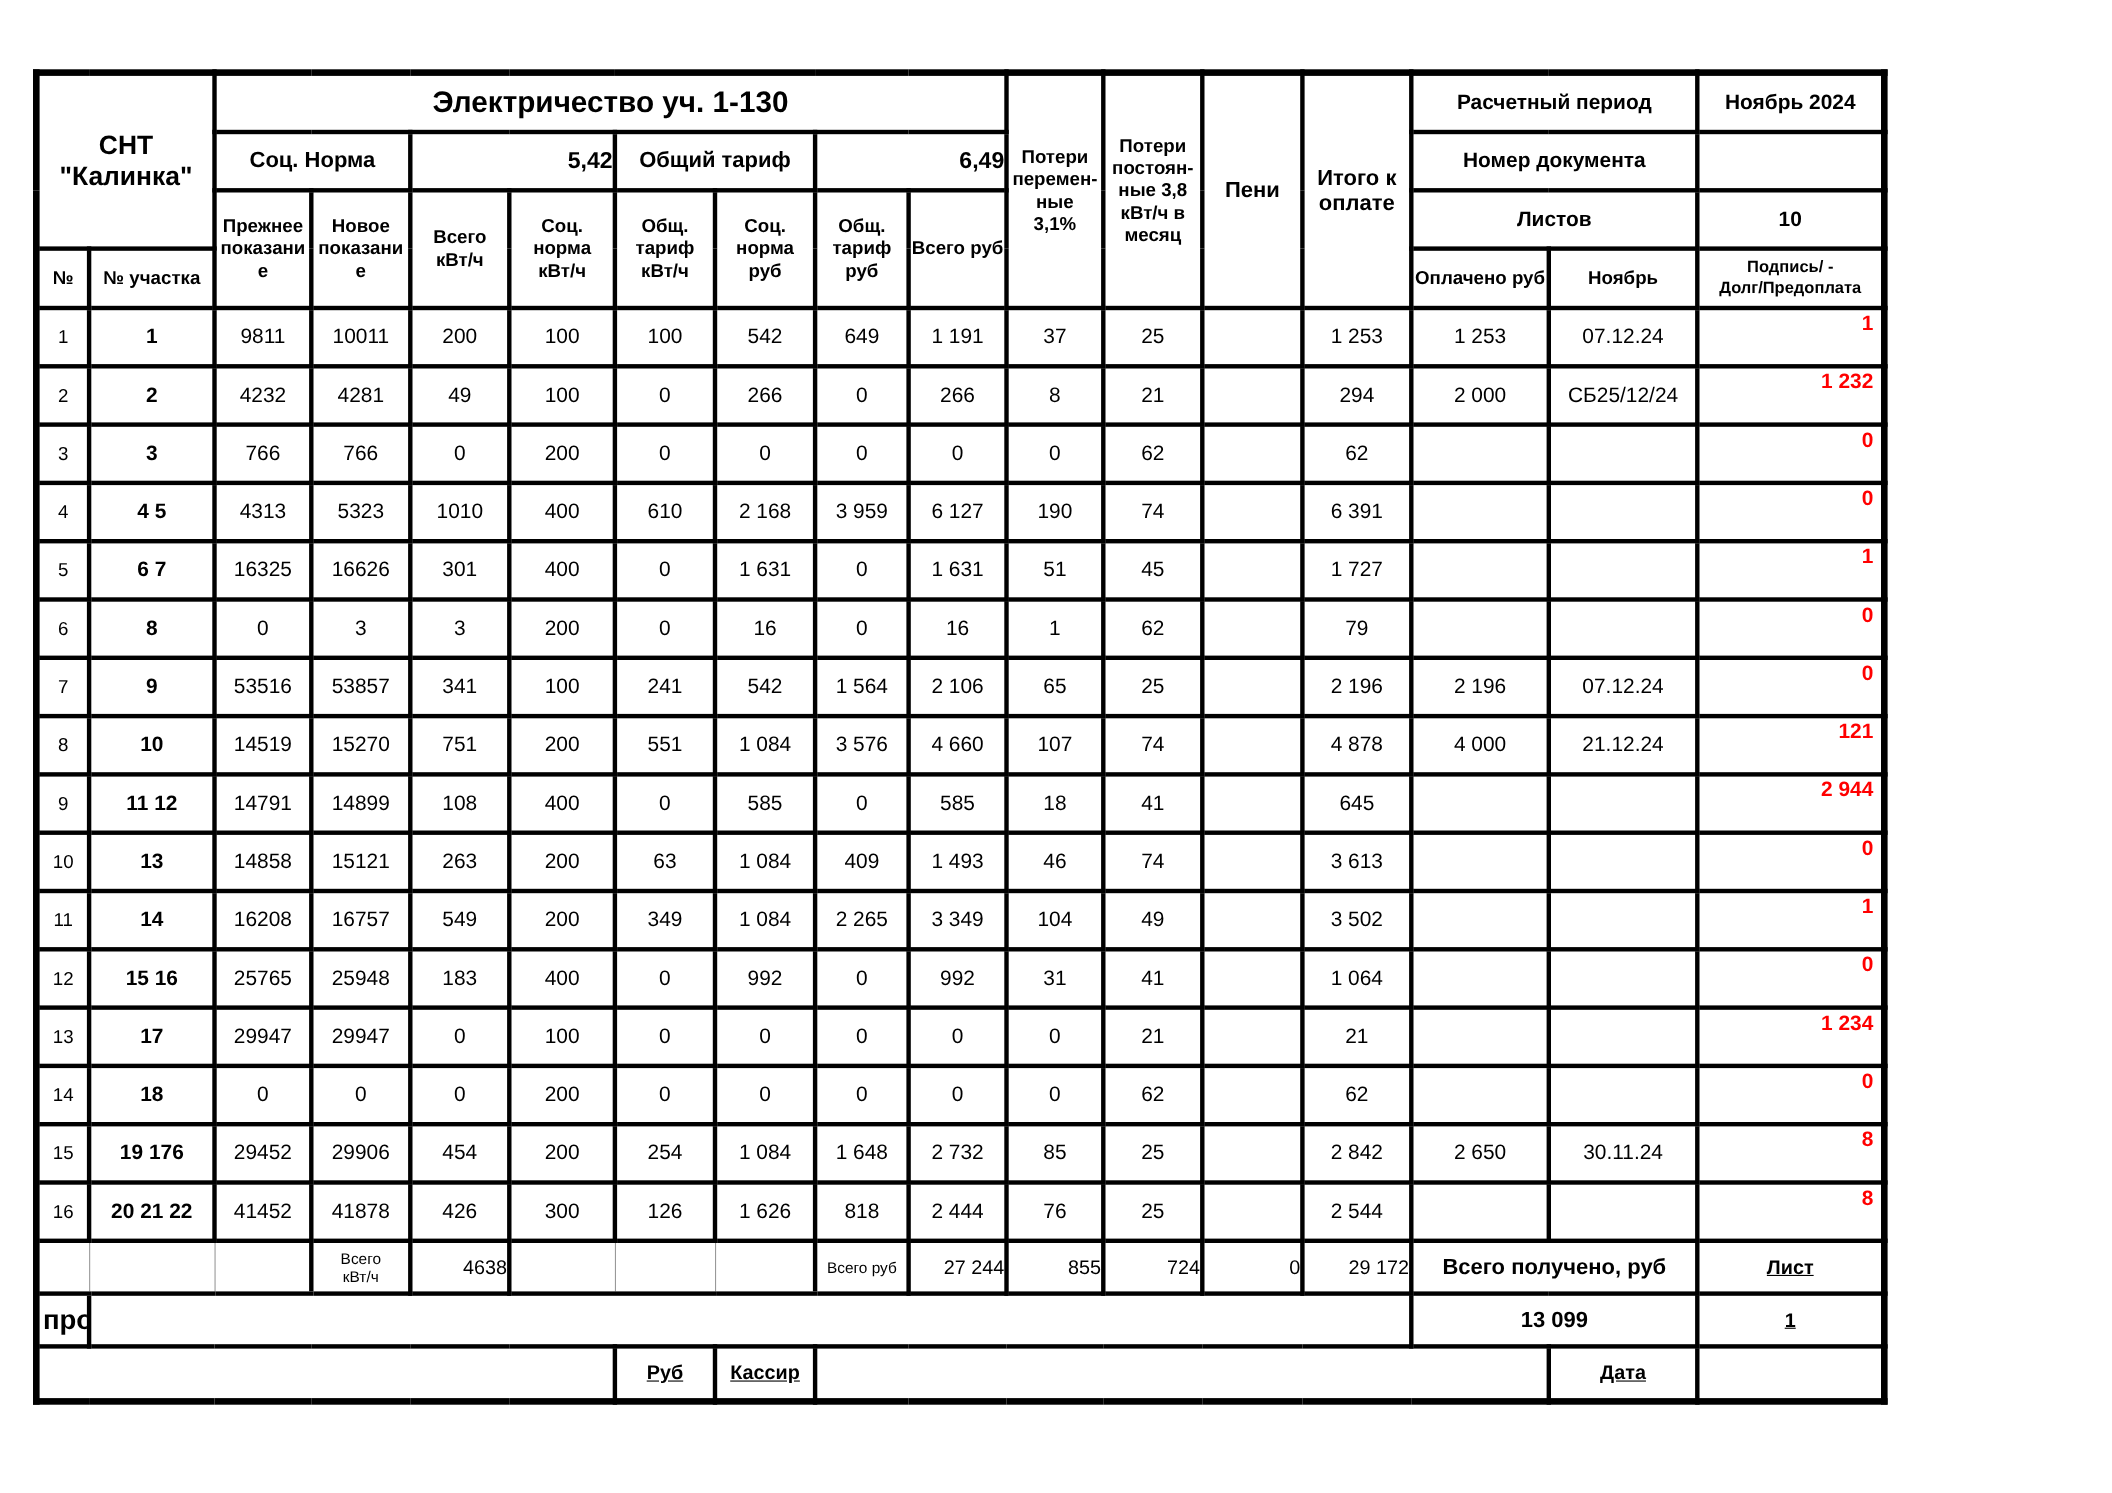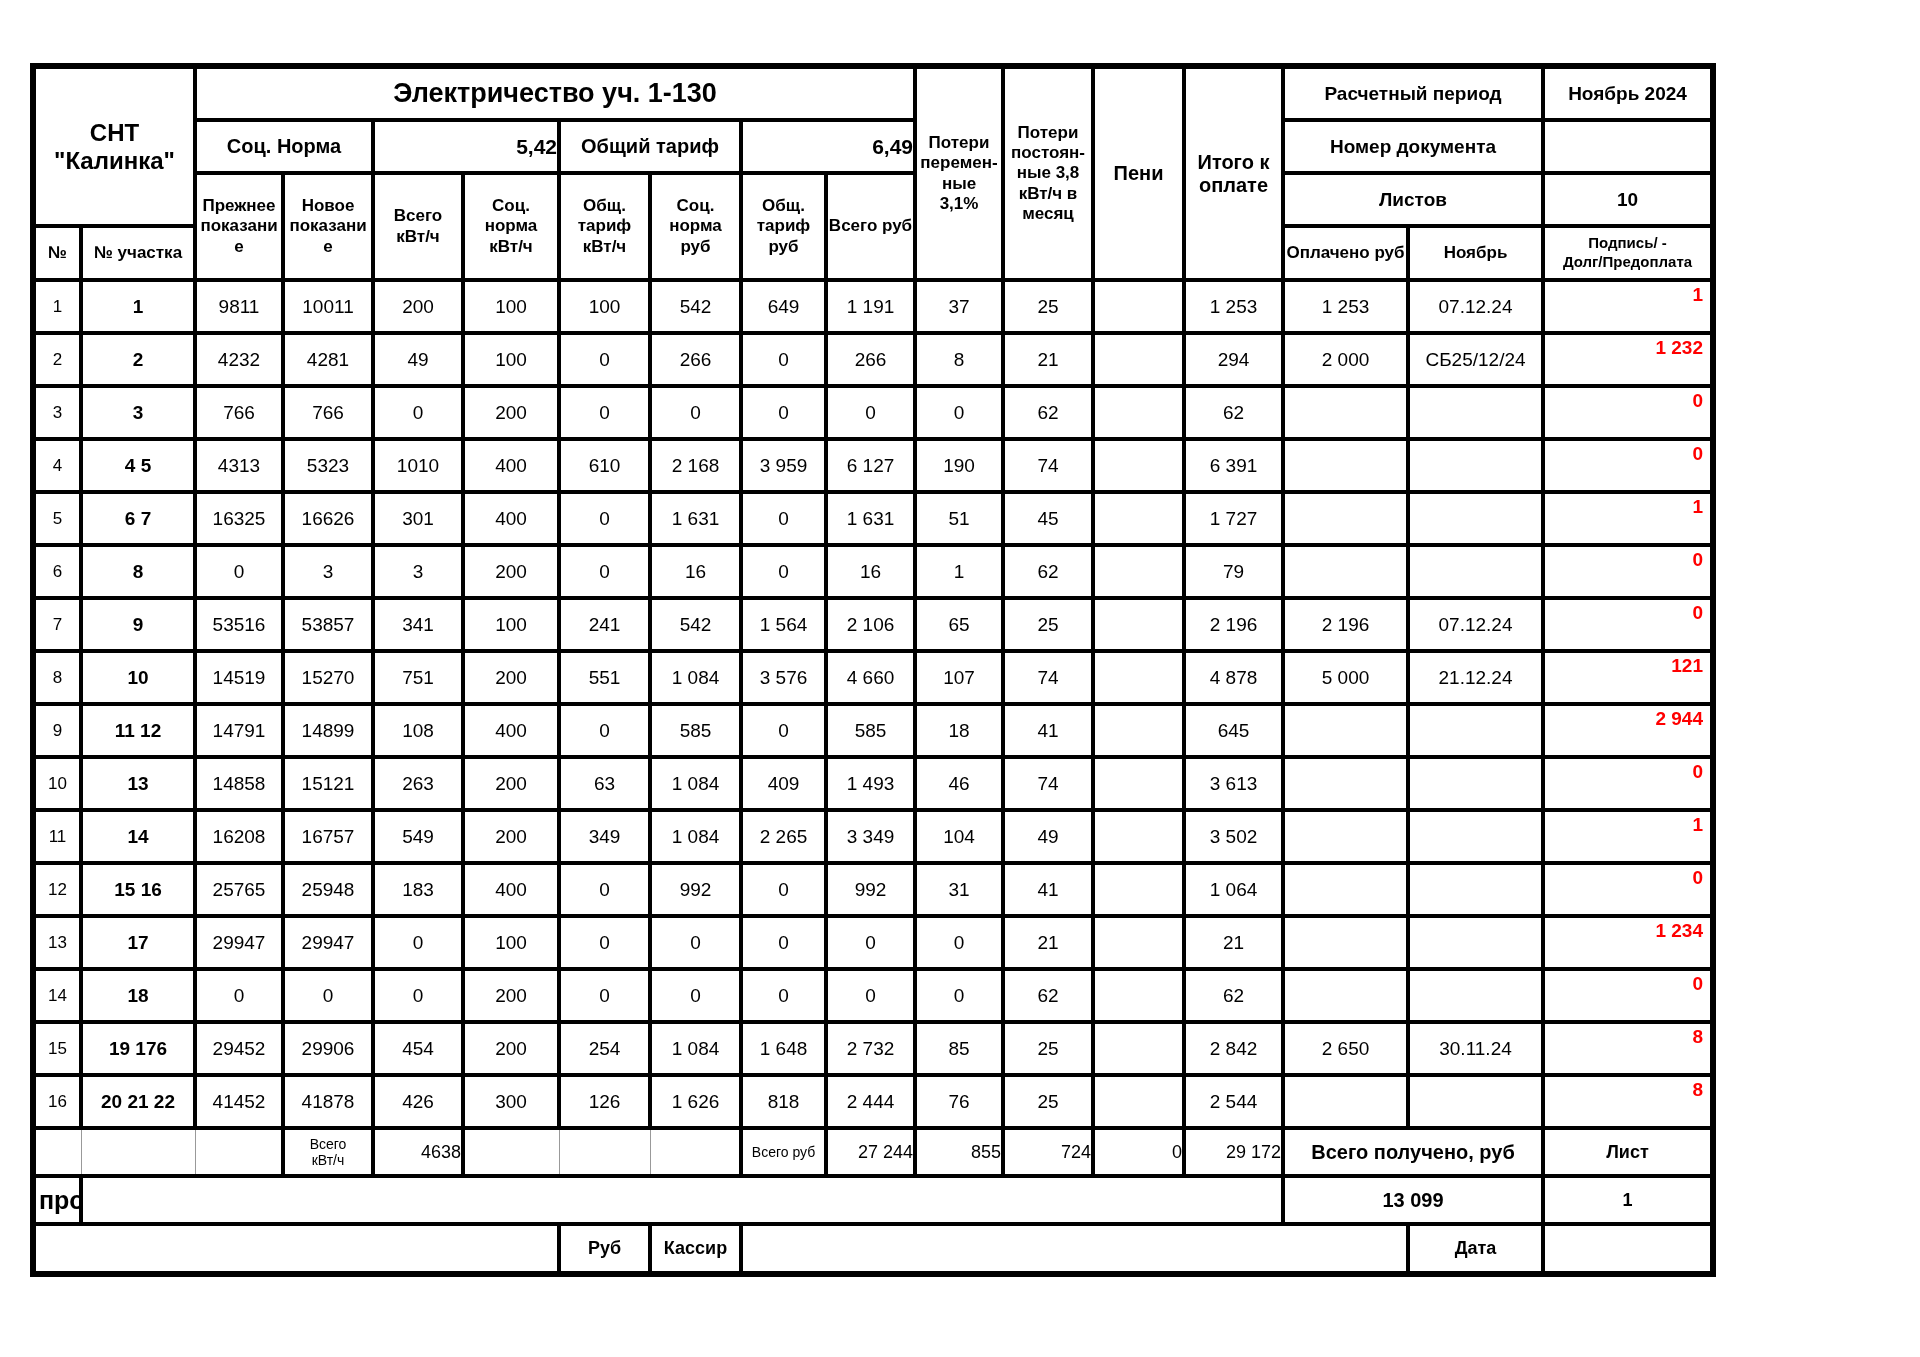--- a/index.html
+++ b/index.html
@@ -23,21 +23,21 @@
   .h-col-sm{font-size:15px;font-weight:bold;line-height:1.25;}
   .h-right{font-size:19px;font-weight:bold;}
   .c-num{font-size:17px;}
   .c-plot{font-size:19px;font-weight:bold;}
   .c-val{font-size:19px;}
   .c-red{font-size:19px;font-weight:bold;color:#ff0000;text-align:right;vertical-align:top;padding:2px 7px 0 0;}
   .t-label{font-size:14px;line-height:1.15;}
   .t-val{font-size:18px;text-align:right;}
   .thin{border-left:1px solid #999;border-right:1px solid #999;}
   .f-bold{font-size:20px;font-weight:bold;}
-  .f-bold-sm{font-size:18px;font-weight:bold;}
+  .f-bold-sm{font-size:18px;font-weight:bold;text-decoration:underline;}
   .pro{font-size:25px;font-weight:bold;text-align:center;padding-left:3px;}
 </style>
 </head>
 <body>
 
 <div class="sheet">
   <table>
     <colgroup>
       <col style="width:48px">
         <col style="width:114px">
@@ -264,21 +264,21 @@
           <td class="c-val">751</td>
           <td class="c-val">200</td>
           <td class="c-val">551</td>
           <td class="c-val">1 084</td>
           <td class="c-val">3 576</td>
           <td class="c-val">4 660</td>
           <td class="c-val">107</td>
           <td class="c-val">74</td>
           <td class="c-val"></td>
           <td class="c-val">4 878</td>
-          <td class="c-val">5 000</td>
+          <td class="c-val">4 000</td>
           <td class="c-val">21.12.24</td>
           <td class="c-red">121</td>
         </tr>
         <tr style="height: 53px;">
           <td class="c-num">9</td>
           <td class="c-plot">11 12</td>
           <td class="c-val">14791</td>
           <td class="c-val">14899</td>
           <td class="c-val">108</td>
           <td class="c-val">400</td>

